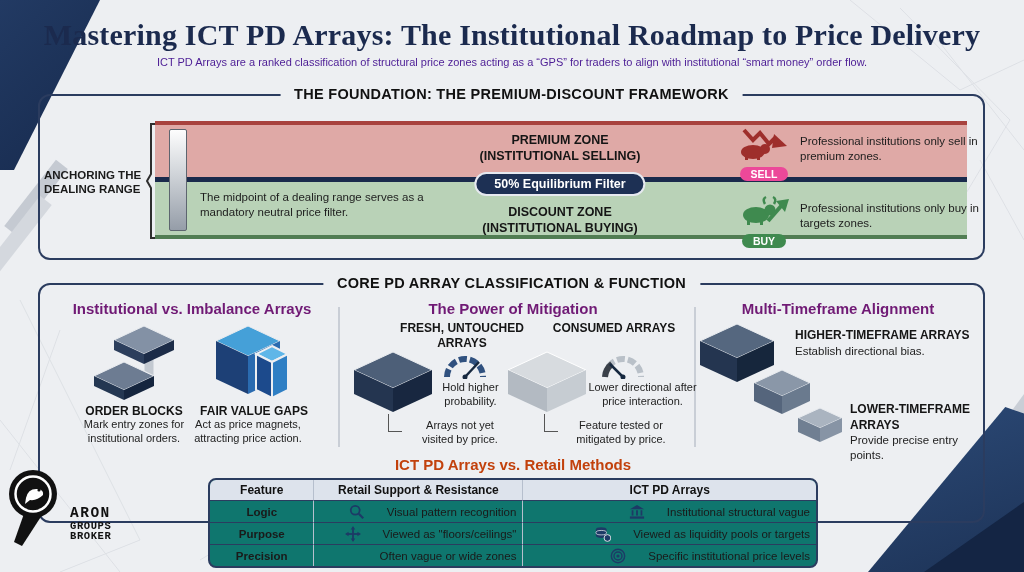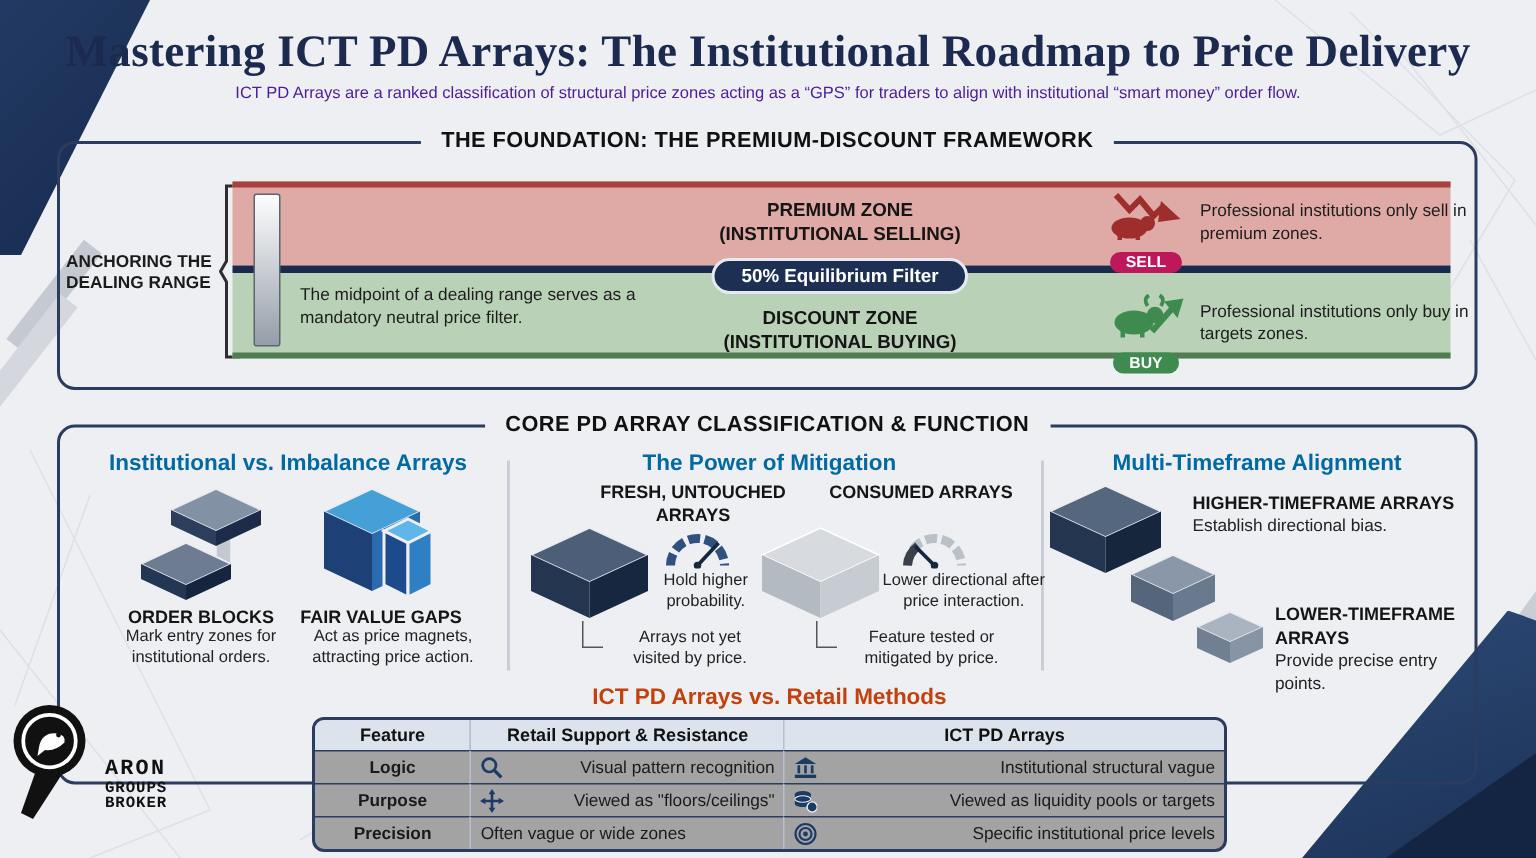--- a/index.html
+++ b/index.html
@@ -58,53 +58,53 @@
   .equi-badge { position:absolute; left:560px; top:172px; transform:translateX(-50%);
     background:#1d3054; color:#fff; font-weight:bold; font-size:12.5px;
     padding:3px 18px; border-radius:14px; border:2px solid #e6e9f0; white-space:nowrap; }
   .mid-note { position:absolute; left:200px; top:190px; width:250px;
     font-size:11.5px; line-height:1.3; color:#1d1d1d; }
   .animal { position:absolute; }
   .bear-wrap { left:737px; top:126px; width:54px; text-align:center; }
   .bull-wrap { left:737px; top:193px; width:54px; text-align:center; }
   .pill { display:inline-block; margin-top:1px; color:#fff; font-weight:bold;
     font-size:10.5px; padding:1px 11px; border-radius:10px; }
-  .pill.sell { background:#be185d; }
+  .pill.sell { background:#ec4899; }
   .pill.buy { background:#3f8a4f; }
   .zone-note { position:absolute; width:180px; font-size:11.5px; line-height:1.3; color:#1d1d1d; }
   .sell-note { left:800px; top:134px; }
   .buy-note { left:800px; top:201px; }
   
-  .col-head { position:absolute; font-weight:bold; font-size:15px; color:#0369a1;
+  .col-head { position:absolute; font-weight:bold; font-size:15px; color:#701a75;
     text-align:center; transform:translateX(-50%); white-space:nowrap; }
   .vdiv { position:absolute; width:2px; background:#c9ced6; top:307px; height:140px; }
   .item-label { position:absolute; transform:translateX(-50%); text-align:center;
     font-weight:bold; font-size:12px; white-space:nowrap; color:#151515; }
   .item-desc { position:absolute; transform:translateX(-50%); text-align:center;
     font-size:11px; line-height:1.25; color:#222; width:130px; }
   .sub-head { position:absolute; transform:translateX(-50%); text-align:center;
     font-weight:bold; font-size:12px; line-height:1.25; color:#151515; width:140px; }
   .gauge-note { position:absolute; font-size:11px; line-height:1.25; color:#222; width:105px; text-align:center; }
   .connector { position:absolute; width:14px; height:18px;
     border-left:1.5px solid #555; border-bottom:1.5px solid #555; }
   .foot-note { position:absolute; font-size:11px; line-height:1.25; color:#222; }
   .tf-label { position:absolute; font-size:11.5px; line-height:1.3; color:#222; }
   .tf-label b { font-size:12px; color:#151515; }
   .icon-abs { position:absolute; }
   
   .table-title { position:absolute; left:208px; width:610px; top:456px; text-align:center;
     font-weight:bold; font-size:15px; color:#c2410c; }
   table.cmp { position:absolute; left:208px; top:478px; width:610px;
     border-collapse:separate; border-spacing:0; font-size:11.5px;
-    background:#a3a3a3; border:2px solid #2b3c5f; border-radius:8px; overflow:hidden; }
+    background:#0f766e; border:2px solid #2b3c5f; border-radius:8px; overflow:hidden; }
   table.cmp th { background:#dde3ec; font-weight:bold; font-size:12px; padding:3px 6px; color:#111; }
   table.cmp td { padding:2.5px 6px; border-top:1.5px solid #2b3c5f; color:#1a1a1a; }
   table.cmp th + th, table.cmp td + td { border-left:1.5px solid #b6bfcd; }
   td.feat { font-weight:bold; text-align:center; }
-  .cellflex { display:flex; align-items:center; justify-content:space-between; gap:22px; }
+  .cellflex { display:flex; align-items:center; justify-content:flex-end; gap:22px; }
   
   .logo { position:absolute; left:6px; top:468px; width:210px; height:78px;font-family:Liberation Mono, monospace; }
   .logo-nine { position:absolute; left:0; top:0; }
   .logo-text { position:absolute; left:64px; top:38px; color:#111; font-weight:bold; line-height:1.02; }
   .lt1 { font-size:14.5px; letter-spacing:1.5px; }
   .lt2 { font-size:10.5px; letter-spacing:.6px; }
   .lt3 { font-size:10.5px; letter-spacing:.6px; }
 </style>
 </head>
 <body>
@@ -214,21 +214,21 @@
 
   <svg class="icon-abs" style="left:214px; top:324px;" width="84" height="78" viewBox="0 0 84 78">
     <polygon points="34,2 66,17 34,32 2,17" fill="#45a0d8" stroke="#e8ebef" stroke-width="1"></polygon>
     <polygon points="2,17 34,32 34,70 2,55" fill="#1d4076"></polygon>
     <polygon points="34,32 66,17 66,55 34,70" fill="#2a6bb0"></polygon>
     <polygon points="58,22 74,30 58,38 42,30" fill="#5fb6e8" stroke="#edeff2" stroke-width="2"></polygon>
     <polygon points="42,30 58,38 58,74 42,66" fill="#1c4a8c" stroke="#edeff2" stroke-width="2"></polygon>
     <polygon points="58,38 74,30 74,66 58,74" fill="#2f7fc4" stroke="#edeff2" stroke-width="2"></polygon>
   </svg>
   <div class="item-label" style="left:254px; top:404px;">FAIR VALUE GAPS</div>
-  <div class="item-desc" style="left:262px; top:418px;">Act as price magnets, attracting price action.</div>
+  <div class="item-desc" style="left:248px; top:418px;">Act as price magnets, attracting price action.</div>
 
   <div class="col-head" style="left:513px; top:300px;">The Power of Mitigation</div>
 
   <div class="sub-head" style="left:462px; top:321px;">FRESH, UNTOUCHED ARRAYS</div>
   <svg class="icon-abs" style="left:352px; top:350px;" width="82" height="64" viewBox="0 0 82 64">
     <polygon points="41,2 80,20 41,38 2,20" fill="#4d5f78" stroke="#e8ebef" stroke-width="1"></polygon>
     <polygon points="2,20 41,38 41,62 2,44" fill="#243550"></polygon>
     <polygon points="41,38 80,20 80,44 41,62" fill="#182740"></polygon>
   </svg>
   <svg class="icon-abs" style="left:442px; top:352px;" width="46" height="27" viewBox="0 0 46 27">

